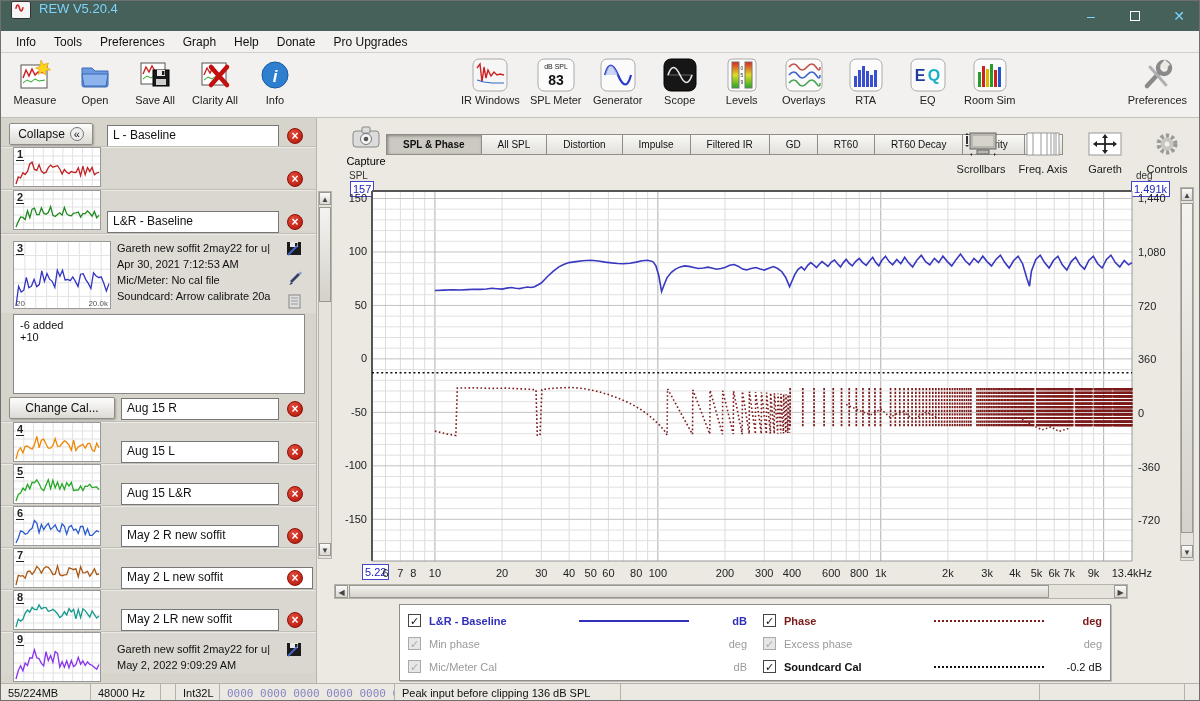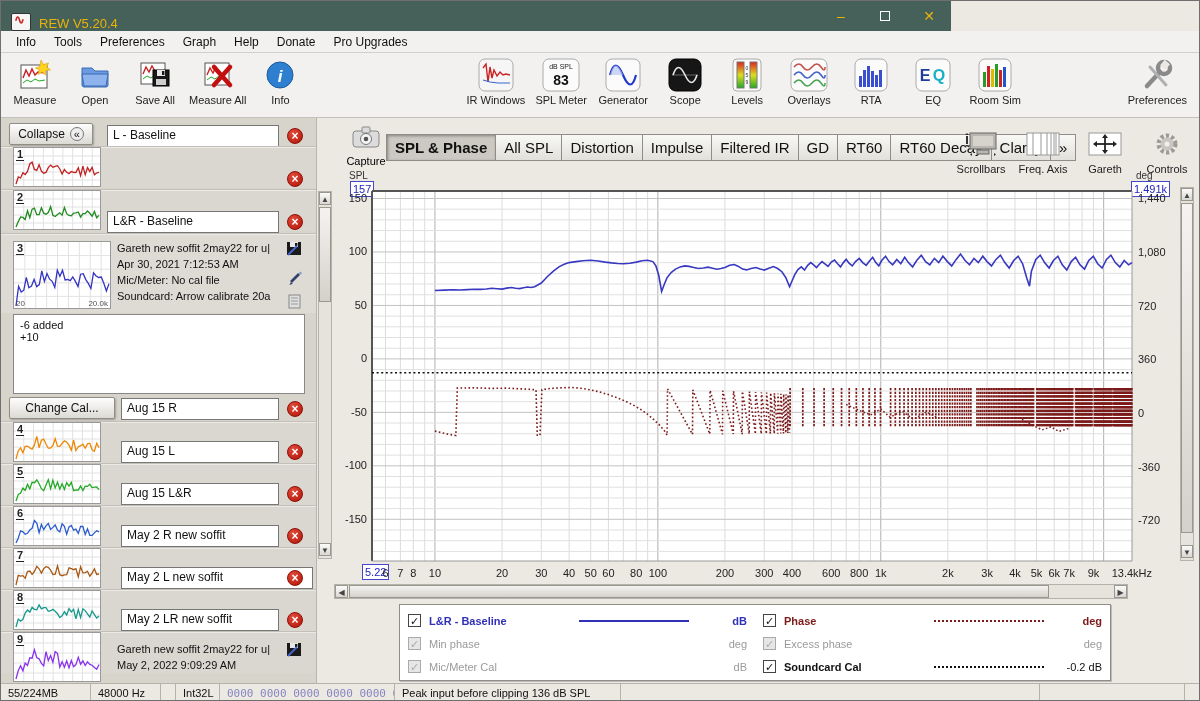--- a/index.html
+++ b/index.html
@@ -1,19 +1,19 @@
 <!DOCTYPE html>
 <html><head>
 <meta charset="utf-8">
 <style>
   * { margin:0; padding:0; box-sizing:border-box; }
   html,body { font-family:"Liberation Sans", sans-serif; background:#888; }
   #window { position:relative; width:1200px; height:701px; background:#ece9e3; border:1px solid #6f6f6f; overflow:hidden; }
   
-  #titlebar { position:absolute; left:0; top:0; width:950px; height:30px; background:#45615a; color:#eab308; display:flex; align-items:flex-end; }
+  #titlebar { position:absolute; left:0; top:0; width:1200px; height:30px; background:#45615a; color:#7dd3fc; display:flex; align-items:flex-start; }
   #titlebar .appicon { width:20px; height:18px; margin:0 8px 0 10px; background:#f5f5f5; border:1px solid #333; border-radius:2px; position:relative; }
   #titlebar .appicon:before { content:"∿"; position:absolute; left:2px; top:-2px; color:#c22; font-size:13px; font-weight:bold; }
   #titlebar .title { font-size:13px; }
   #titlebar .winbtns { margin-left:auto; display:flex; }
   #titlebar .winbtn { width:44px; height:30px; display:flex; align-items:center; justify-content:center; font-size:14px; cursor:default; }
   #titlebar .maxbox { width:10px; height:10px; border:1px solid #fff; }
   
   #menubar { position:absolute; left:0; top:30px; width:1200px; height:22px; background:#f2f1ef; border-bottom:1px solid #d0cfcb; display:flex; align-items:center; padding-left:6px; }
   #menubar span { font-size:12px; padding:2px 9px; color:#111; }
   
@@ -40,21 +40,21 @@
   
   .vscroll { position:absolute; width:14px; background:#e6e3dd; border:1px solid #b5b2ab; }
   .hscroll { position:absolute; height:15px; background:#e6e3dd; border:1px solid #b5b2ab; }
   .scr-arrow { position:absolute; background:linear-gradient(#fbfbfb,#d9d7d1); border:1px solid #9a978f; color:#444; font-size:8px; text-align:center; }
   .scr-thumb { position:absolute; background:linear-gradient(#f4f3f0,#d4d1ca); border:1px solid #9a978f; }
   
   #graph { position:absolute; left:333px; top:117px; width:867px; height:565px; background:#ece9e3; }
   #capture { position:absolute; left:10px; top:6px; width:44px; text-align:center; }
   #capture .lbl { font-size:11px; margin-top:1px; }
   #tabsrow { position:absolute; left:52px; top:16px; display:flex; }
-  .gtab { font-size:15px; padding:4px 8px; background:linear-gradient(#f8f8f6,#e2e0da); border:1px solid #8f8d86; border-left:none; color:#111; white-space:nowrap; }
+  .gtab { font-size:10px; padding:4px 16px; background:linear-gradient(#f8f8f6,#e2e0da); border:1px solid #8f8d86; border-left:none; color:#111; white-space:nowrap; }
   .gtab:first-child { border-left:1px solid #8f8d86; }
   .gtab.sel { background:#ccc9c2; box-shadow:inset 1px 1px 3px rgba(0,0,0,.35); font-weight:bold; }
   #topright { position:absolute; right:8px; top:4px; display:flex; gap:10px; }
   .axlabel { position:absolute; font-size:10px; color:#333; }
   .axbox { position:absolute; background:#fff; border:1px solid #4646c8; color:#2222c4; font-size:11px; padding:0 2px; line-height:14px; }
   #plotsvg { position:absolute; left:0; top:69px; }
   #legend { position:absolute; left:65px; top:486px; width:712px; height:77px; background:#fff; border:1px solid #8f8d86; box-shadow:1px 1px 0 #bbb; display:flex; }
   .legcol { width:50%; padding:4px 8px 2px 8px; }
   .legrow { display:flex; align-items:center; height:23px; }
   .legchk { width:13px; height:13px; border:1px solid #444; background:#fff; font-size:11px; line-height:12px; text-align:center; margin-right:8px; color:#111; }
@@ -132,21 +132,21 @@
         </div>
         <div class="tbtn">
           <div class="ic">
             <svg width="34" height="32">
               <rect x="4" y="4" width="24" height="22" fill="#fff" stroke="#555"></rect>
               <polyline points="6,16 9,9 12,14 15,8 18,13" fill="none" stroke="#c22" stroke-width="1.4"></polyline>
               <polyline points="6,21 10,18 14,20 18,17" fill="none" stroke="#2a2" stroke-width="1"></polyline>
               <path d="M13,8 L29,26 M29,8 L13,26" stroke="#c40f0f" stroke-width="4.5" stroke-linecap="round"></path>
             </svg>
           </div>
-          <div class="lbl">Measure All</div>
+          <div class="lbl">Clarity All</div>
         </div>
         <div class="tbtn">
           <div class="ic">
             <svg width="30" height="30">
               <circle cx="15" cy="15" r="13" fill="#2f7fd0" stroke="#1a5a9e"></circle>
               <text x="15" y="21.5" font-size="17" font-style="italic" font-weight="bold" fill="#fff" text-anchor="middle" font-family="Liberation Serif,serif">i</text>
             </svg>
           </div>
           <div class="lbl">Info</div>
         </div>

